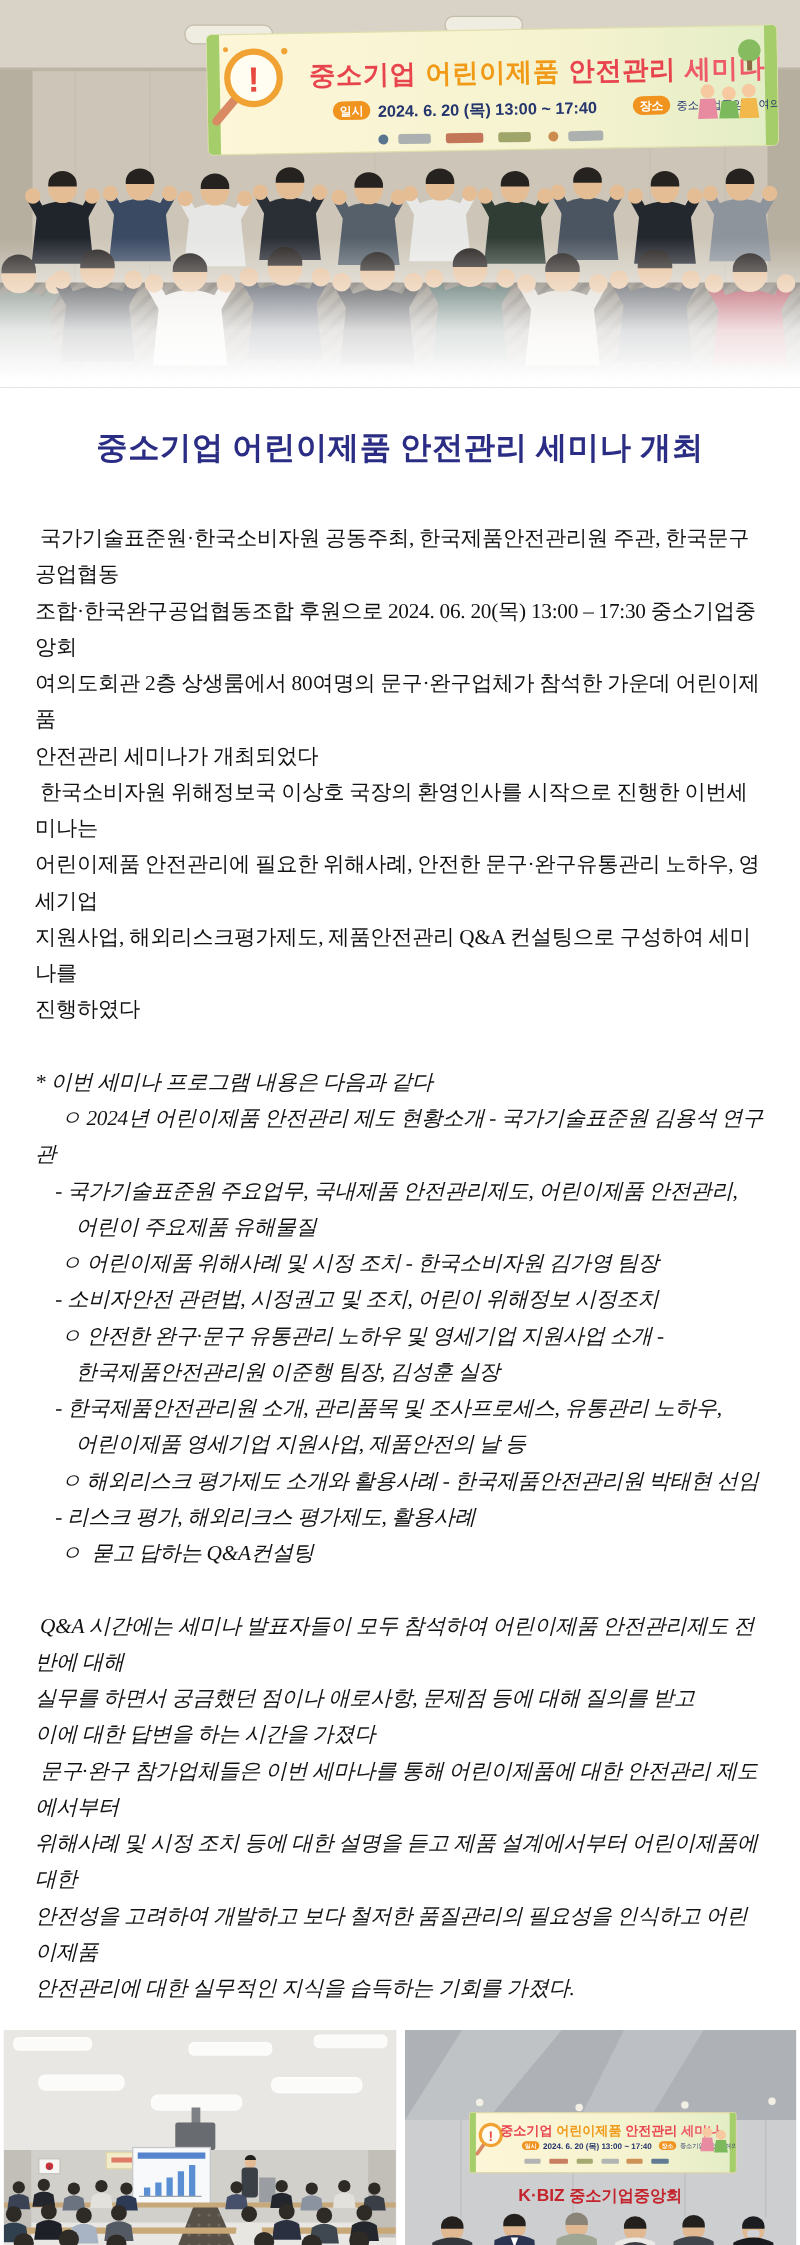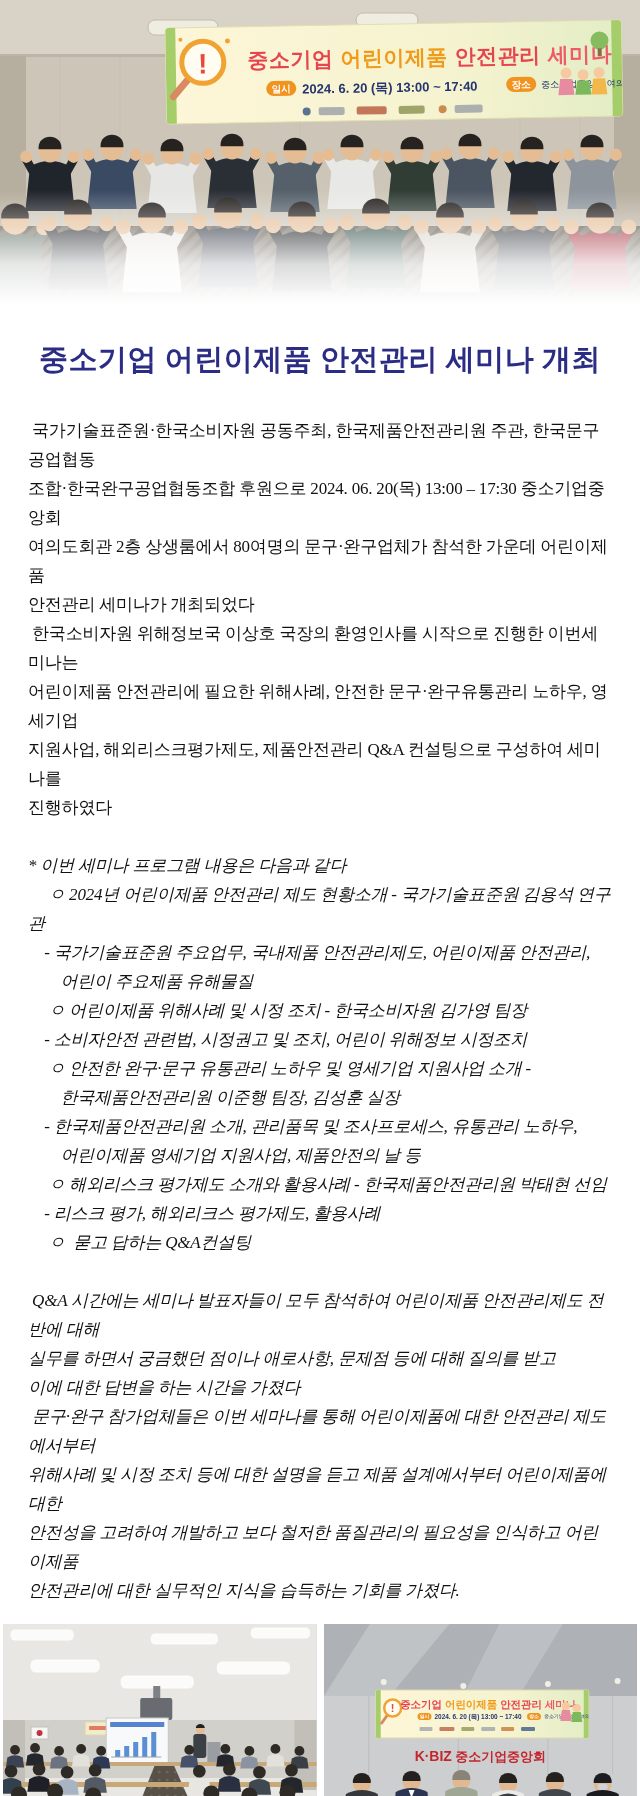--- a/index.html
+++ b/index.html
@@ -5,21 +5,21 @@
   html,body{margin:0;padding:0;background:#ffffff;}
   .page{width:640px;margin:0 auto;background:#fff;overflow:hidden;
         font-family:"Liberation Serif", serif;color:#111;}
   
   .hero{position:relative;width:640px;height:310px;}
   .hero svg{display:block;width:100%;height:100%;}
   .hero-fade{position:absolute;left:0;right:0;bottom:0;height:120px;
     background:linear-gradient(to bottom, rgba(255,255,255,0) 0%, rgba(255,255,255,.85) 62%, #ffffff 95%);}
   
   .article-title{margin-top:26px;text-align:center;font-weight:bold;
-    font-size:29px;line-height:46px;letter-spacing:.5px;}
+    font-size:25px;line-height:46px;letter-spacing:.5px;}
   .body-text{margin:34px 28px 0 28px;font-size:17px;line-height:29px;
     letter-spacing:-0.2px;}
   .para{white-space:pre-wrap;margin-top:12px;}
   .para + .para{margin-top:29px;font-style:italic;}
   
   .photo-grid{margin:19px 3px 6px 3px;display:grid;
     grid-template-columns:1fr 1fr;grid-template-rows:226px 244px;gap:8px 7px;}
   .photo{overflow:hidden;background:#ddd;}
   .photo svg{display:block;width:100%;height:100%;}
   .hidden-defs{position:absolute;width:0;height:0;}

